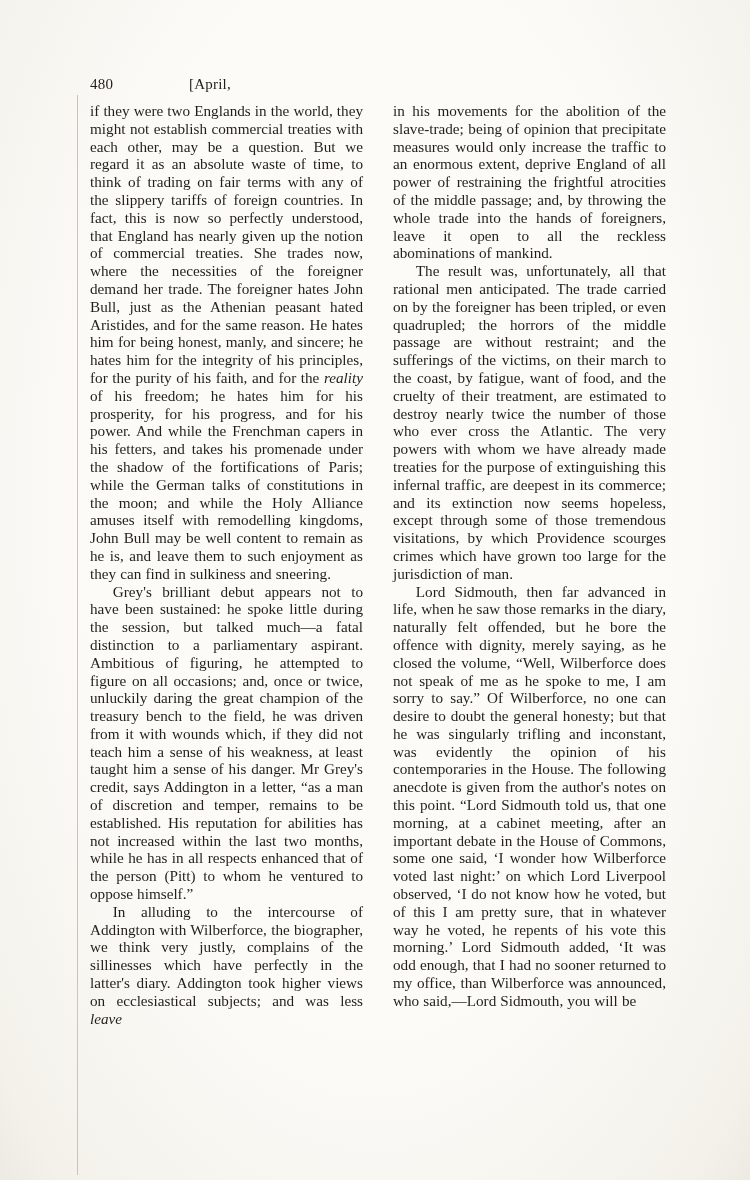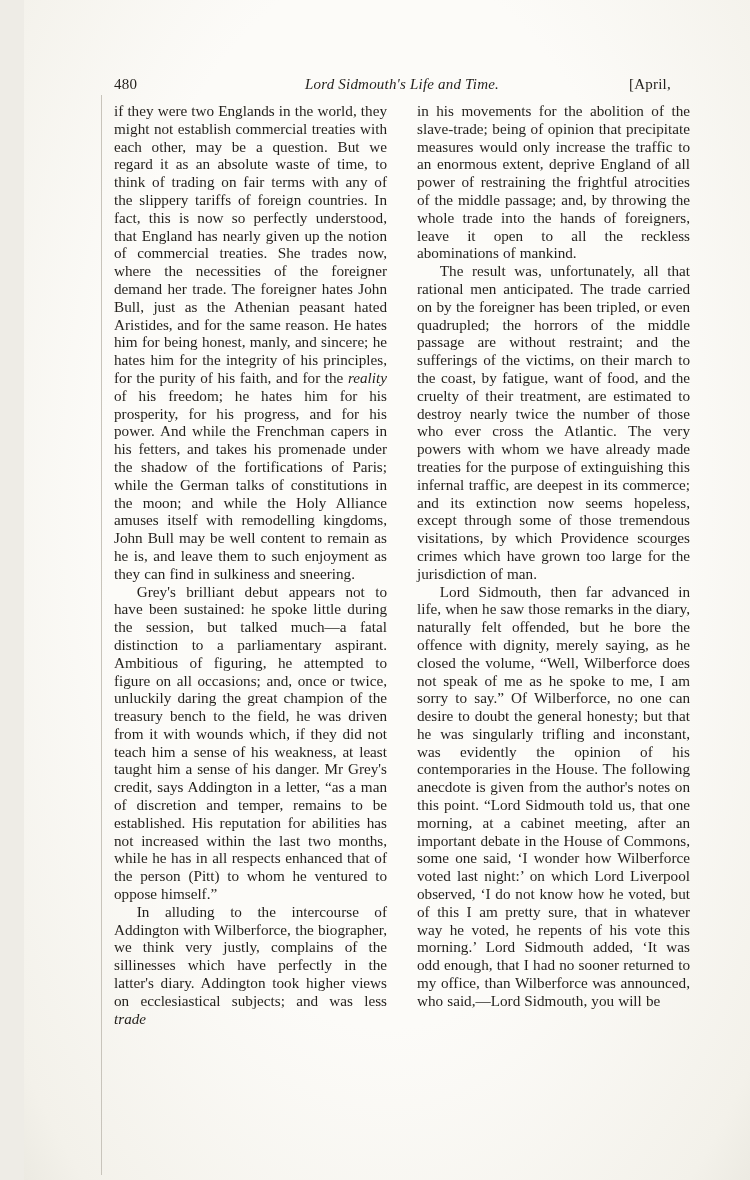--- a/index.html
+++ b/index.html
@@ -8,21 +8,20 @@
     background: #eeece6;
     font-family: "Liberation Serif", serif;
     color: #221f1b;
     position: relative;
     overflow: hidden;
   }
   .page {
     position: absolute;
     inset: 0;
     background: radial-gradient(ellipse at 50% 42%, #fcfbf8 55%, #f3f1ea 92%, #eceae2 100%);
-    margin-left: 24px;
   }
   .edge-line {
     position: absolute;
     left: 77px;
     top: 95px;
     height: 1080px;
     width: 1px;
     background: #c8c4bb;
   }
   .content {
@@ -56,28 +55,27 @@
   .it { font-style: italic; }
 </style>
 </head>
 <body>
 
 <div class="page">
   <div class="edge-line"></div>
   <div class="content">
     <div class="header">
       <span class="pagenum">480</span>
-      <span class="title">Lord Sidmouth's Life and Time.</span>
       <span class="issue">[April,</span>
     </div>
     <div class="columns">
       <div class="col" id="col-left">
           <p class="para"><span>if they were two Englands in the world, they might not establish commercial treaties with each other, may be a question. But we regard it as an absolute waste of time, to think of trading on fair terms with any of the slippery tariffs of foreign countries. In fact, this is now so perfectly understood, that England has nearly given up the notion of commercial treaties. She trades now, where the necessities of the foreigner demand her trade. The foreigner hates John Bull, just as the Athenian peasant hated Aristides, and for the same reason. He hates him for being honest, manly, and sincere; he hates him for the integrity of his principles, for the purity of his faith, and for the </span><span class="it">reality</span><span> of his freedom; he hates him for his prosperity, for his progress, and for his power. And while the Frenchman capers in his fetters, and takes his promenade under the shadow of the fortifications of Paris; while the German talks of constitutions in the moon; and while the Holy Alliance amuses itself with remodelling kingdoms, John Bull may be well content to remain as he is, and leave them to such enjoyment as they can find in sulkiness and sneering.</span></p>
           <p class="para indent"><span>Grey's brilliant debut appears not to have been sustained: he spoke little during the session, but talked much—a fatal distinction to a parliamentary aspirant. Ambitious of figuring, he attempted to figure on all occasions; and, once or twice, unluckily daring the great champion of the treasury bench to the field, he was driven from it with wounds which, if they did not teach him a sense of his weakness, at least taught him a sense of his danger. Mr Grey's credit, says Addington in a letter, “as a man of discretion and temper, remains to be established. His reputation for abilities has not increased within the last two months, while he has in all respects enhanced that of the person (Pitt) to whom he ventured to oppose himself.”</span></p>
-          <p class="para indent"><span>In alluding to the intercourse of Addington with Wilberforce, the biographer, we think very justly, complains of the sillinesses which have perfectly in the latter's diary. Addington took higher views on ecclesiastical subjects; and was less </span><span class="it">trade</span></p>
+          <p class="para indent"><span>In alluding to the intercourse of Addington with Wilberforce, the biographer, we think very justly, complains of the sillinesses which have perfectly in the latter's diary. Addington took higher views on ecclesiastical subjects; and was less </span><span class="it">leave</span></p>
         </div>
       <div class="col" id="col-right">
           <p class="para"><span>in his movements for the abolition of the slave-trade; being of opinion that precipitate measures would only increase the traffic to an enormous extent, deprive England of all power of restraining the frightful atrocities of the middle passage; and, by throwing the whole trade into the hands of foreigners, leave it open to all the reckless abominations of mankind.</span></p>
           <p class="para indent"><span>The result was, unfortunately, all that rational men anticipated. The trade carried on by the foreigner has been tripled, or even quadrupled; the horrors of the middle passage are without restraint; and the sufferings of the victims, on their march to the coast, by fatigue, want of food, and the cruelty of their treatment, are estimated to destroy nearly twice the number of those who ever cross the Atlantic. The very powers with whom we have already made treaties for the purpose of extinguishing this infernal traffic, are deepest in its commerce; and its extinction now seems hopeless, except through some of those tremendous visitations, by which Providence scourges crimes which have grown too large for the jurisdiction of man.</span></p>
           <p class="para indent"><span>Lord Sidmouth, then far advanced in life, when he saw those remarks in the diary, naturally felt offended, but he bore the offence with dignity, merely saying, as he closed the volume, “Well, Wilberforce does not speak of me as he spoke to me, I am sorry to say.” Of Wilberforce, no one can desire to doubt the general honesty; but that he was singularly trifling and inconstant, was evidently the opinion of his contemporaries in the House. The following anecdote is given from the author's notes on this point. “Lord Sidmouth told us, that one morning, at a cabinet meeting, after an important debate in the House of Commons, some one said, ‘I wonder how Wilberforce voted last night:’ on which Lord Liverpool observed, ‘I do not know how he voted, but of this I am pretty sure, that in whatever way he voted, he repents of his vote this morning.’ Lord Sidmouth added, ‘It was odd enough, that I had no sooner returned to my office, than Wilberforce was announced, who said,—Lord Sidmouth, you will be</span></p>
         </div>
     </div>
   </div>
 </div>
 

